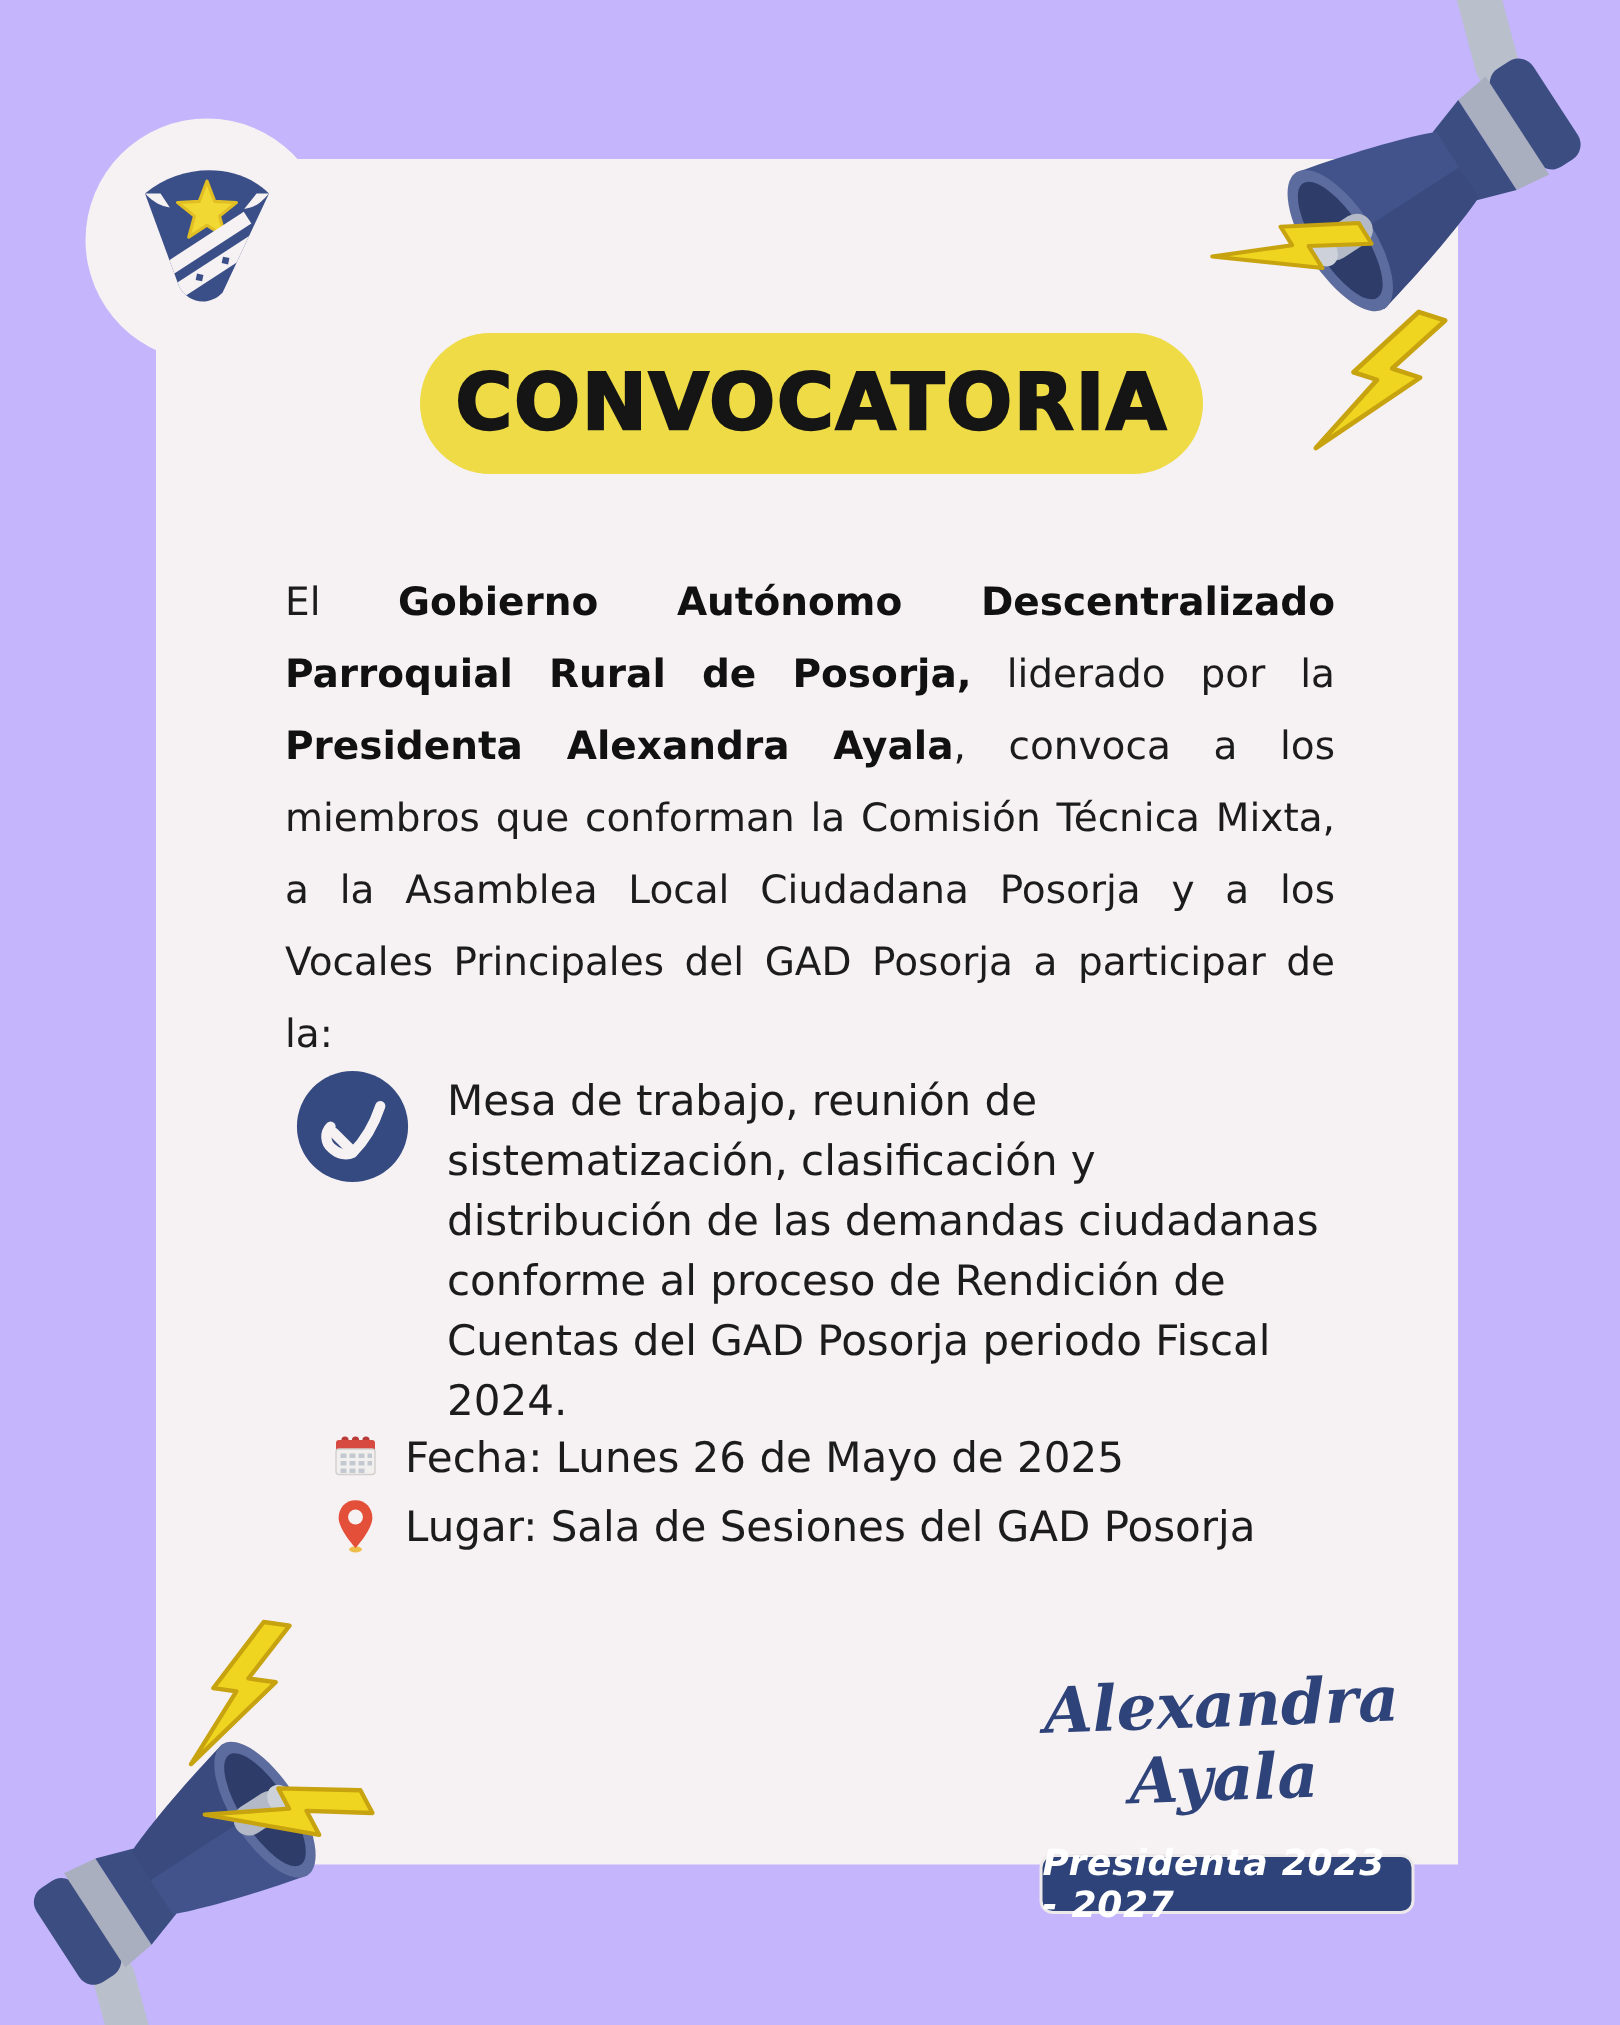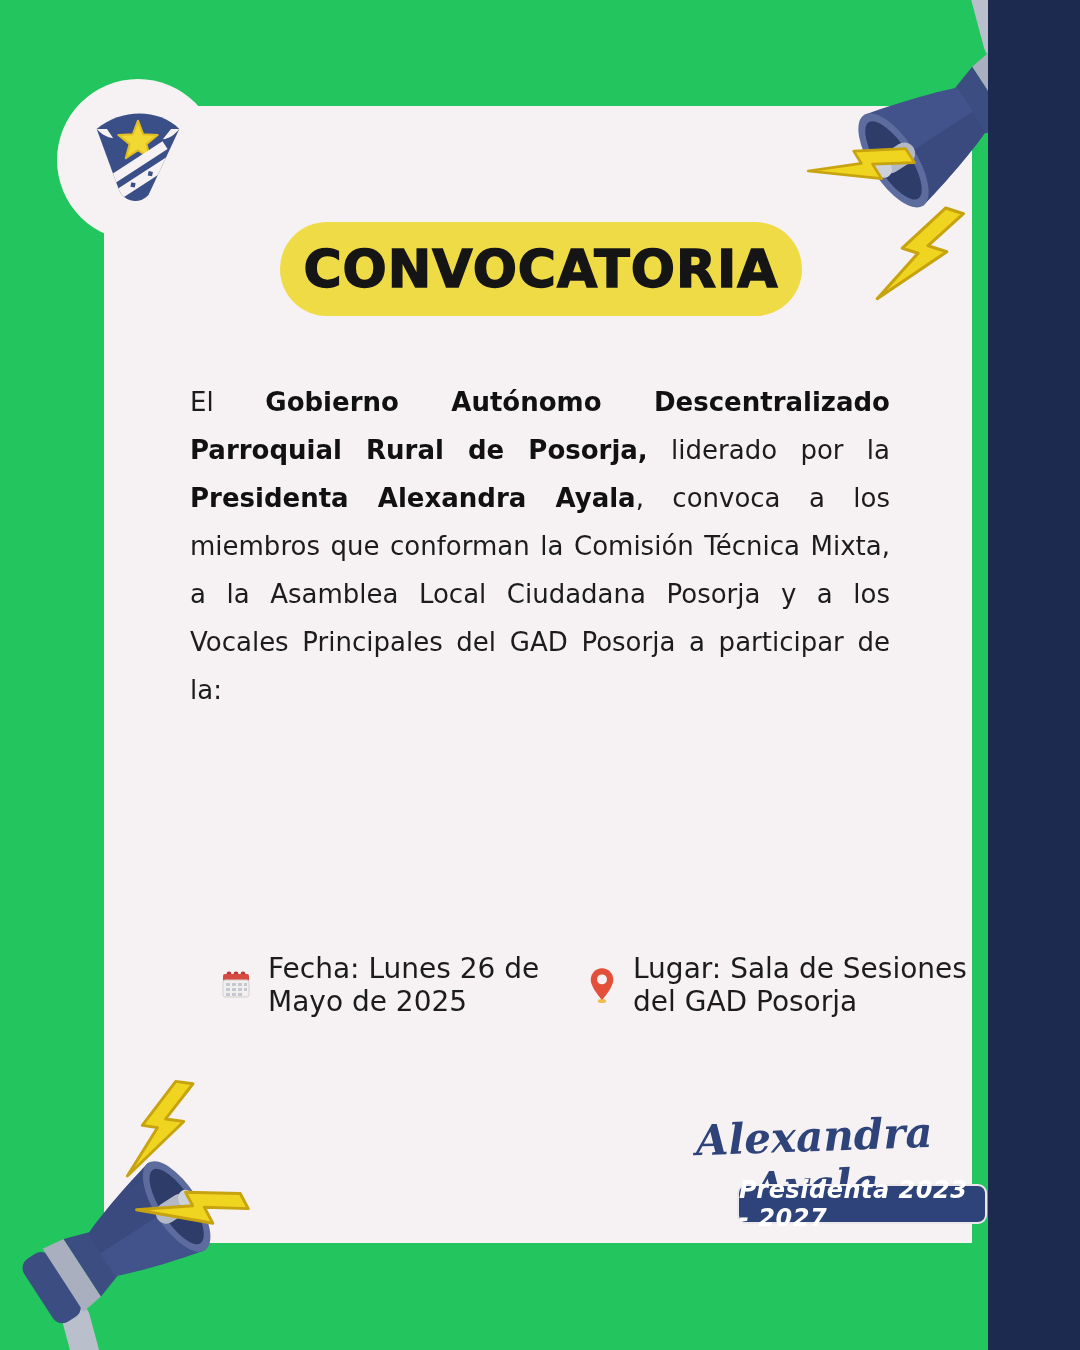--- a/index.html
+++ b/index.html
@@ -1,45 +1,45 @@
 <!DOCTYPE html>
 <html><head>
 <meta charset="utf-8">
 <style>
   html,body{margin:0;padding:0;background:#1d2a4f;}
-  .canvas{position:relative;width:988px;height:1350px;background:#22c55e;overflow:hidden;
+  .canvas{position:relative;width:1080px;height:1350px;background:#c4b5fd;overflow:hidden;
           font-family:"DejaVu Sans","Liberation Sans",sans-serif;}
   .card{position:absolute;left:104px;top:106px;width:868px;height:1137px;background:#F6F1F2;}
   
   .logo-circle{position:absolute;left:57px;top:79px;width:162px;height:162px;border-radius:50%;
                background:#F6F1F2;display:flex;align-items:center;justify-content:center;}
   
   .title-pill{position:absolute;left:280px;top:222px;width:522px;height:94px;background:#EEDB46;
               border-radius:47px;display:flex;align-items:center;justify-content:center;}
   .title-pill h1{margin:0;font-size:52px;font-weight:bold;letter-spacing:1px;color:#151515;
                  -webkit-text-stroke:1.5px #151515;}
   
   .intro{position:absolute;left:190px;top:352px;width:700px;font-size:26px;line-height:48px;
          color:#1c1c1c;text-align:justify;}
   .intro b{color:#111;}
   
   .agenda{position:absolute;left:196px;top:712px;width:690px;display:flex;align-items:flex-start;}
   .agenda .chk{flex:0 0 78px;height:78px;}
   .agenda p{margin:2px 0 0 24px;font-size:28px;line-height:40px;color:#1c1c1c;width:585px;}
   
-  .details{position:absolute;left:220px;top:952px;display:flex;flex-direction:row;gap:23px;}
+  .details{position:absolute;left:220px;top:952px;display:flex;flex-direction:column;gap:8px;}
   .detail-row{display:flex;align-items:center;}
   .detail-row .d-icon{width:34px;height:38px;display:flex;align-items:center;justify-content:center;margin-right:16px;}
   .detail-row span.txt{font-size:28px;color:#1c1c1c;}
   
   .signature{position:absolute;left:660px;top:1112px;width:310px;text-align:center;
              font-family:"DejaVu Serif","Liberation Serif",serif;font-style:italic;font-weight:bold;
              font-size:42px;color:#2E4379;transform:rotate(-2deg);}
-  .term-badge{position:absolute;left:693px;top:1184px;width:246px;height:36px;background:#2E4379;
-              border:2px solid #EDE8EA;border-radius:9px;display:flex;align-items:center;justify-content:center;margin-left:44px;}
+  .term-badge{position:absolute;left:693px;top:1236px;width:246px;height:36px;background:#2E4379;
+              border:2px solid #EDE8EA;border-radius:9px;display:flex;align-items:center;justify-content:center;}
   .term-badge span{color:#FFFFFF;font-size:24px;font-weight:bold;font-style:italic;letter-spacing:0.5px;}
   
   .abs{position:absolute;}
 </style>
 </head>
 <body>
 
 <div class="canvas">
 
   <div class="card"></div>
@@ -116,20 +116,28 @@
       </g>
     </svg>
   </div>
 
   <div class="title-pill">
     <h1>CONVOCATORIA</h1>
   </div>
 
   <p class="intro"><span>El </span><b>Gobierno Autónomo Descentralizado Parroquial Rural de Posorja,</b><span> liderado por la </span><b>Presidenta Alexandra Ayala</b><span>, convoca a los miembros que conforman la Comisión Técnica Mixta, a la Asamblea Local Ciudadana Posorja y a los Vocales Principales del GAD Posorja a participar de la:</span></p>
 
+  <div class="agenda">
+    <svg class="chk" viewBox="0 0 80 80">
+      <circle cx="40" cy="40" r="38" fill="#344A80"></circle>
+      <path d="M25,40 C21,44 21,51 26,55 C30,59 36,60 40,58 C48,50 55,38 59,26" fill="none" stroke="#F6F1F2" stroke-width="7" stroke-linecap="round"></path>
+      <path d="M27,44 L38,55" fill="none" stroke="#F6F1F2" stroke-width="7" stroke-linecap="round"></path>
+    </svg>
+    <p>Mesa de trabajo, reunión de sistematización, clasificación y distribución de las demandas ciudadanas conforme al proceso de Rendición de Cuentas del GAD Posorja periodo Fiscal 2024.</p>
+  </div>
 
   <div class="details">
     <div class="detail-row">
       <span class="d-icon">
         <svg width="32" height="32" viewBox="0 0 32 32">
           <circle cx="9" cy="5" r="2.4" fill="#B93A36"></circle>
             <circle cx="16" cy="5" r="2.4" fill="#B93A36"></circle>
           <circle cx="23" cy="5" r="2.4" fill="#B93A36"></circle>
           <rect x="3" y="5" width="26" height="8" rx="2" fill="#D64A42"></rect>
           <rect x="3" y="11" width="26" height="17" rx="2" fill="#F2F0EE" stroke="#D3D1CF"></rect>

